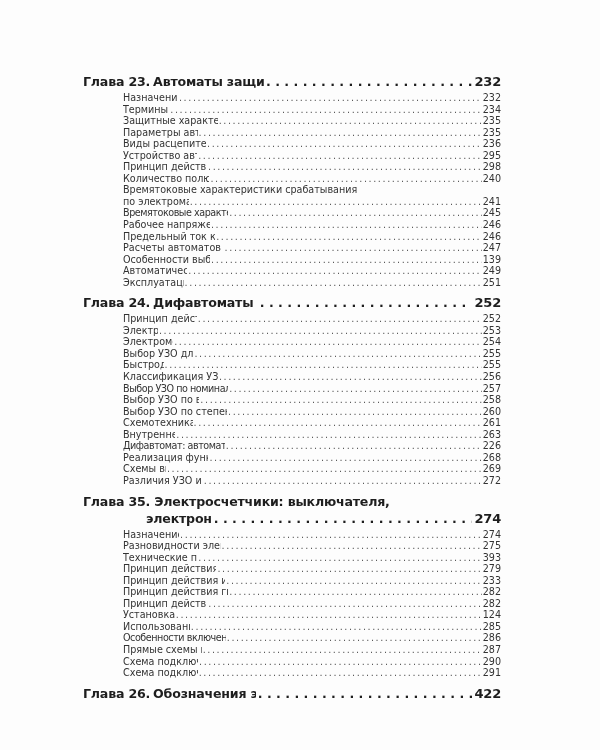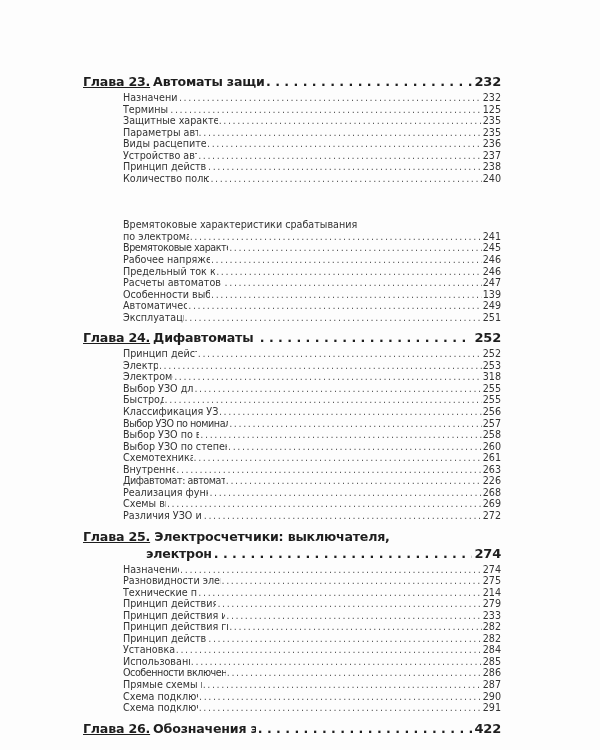--- a/index.html
+++ b/index.html
@@ -37,21 +37,20 @@
       align-items: baseline;
       font-weight: bold;
       font-size: 12.6px;
       line-height: 17px;
       color: #1e1e1e;
       letter-spacing: -0.2px;
       white-space: nowrap;
     }
     .chapter-head .num {
       flex: 0 0 auto;
-      text-decoration: underline;
     }
     .chapter-head .title {
       flex: 0 1 auto;
       overflow: hidden;
       white-space: nowrap;
     }
     .chapter-head .dots {
       flex: 1 1 auto;
       overflow: hidden;
       white-space: nowrap;
@@ -108,21 +107,20 @@
       letter-spacing: 1.6px;
     }
     .entry .page-num {
       flex: 0 0 auto;
     }
     .entry.multi {
       display: block;
     }
     .entry.multi .first {
       display: block;
-      margin-top: 35px;
     }
     .entry.multi .second {
       display: flex;
       align-items: baseline;
     }
   </style>
 </head>
 <body>
 
 <div class="page">
@@ -137,46 +135,46 @@
       </div>
       <ul class="entries">
         <li class="entry">
             <span class="text">Назначение и классификация</span>
             <span class="dots"></span>
             <span class="page-num">232</span>
           </li>
         <li class="entry">
             <span class="text">Термины и определения</span>
             <span class="dots"></span>
-            <span class="page-num">125</span>
+            <span class="page-num">234</span>
           </li>
         <li class="entry">
             <span class="text">Защитные характеристики автоматических выключателей</span>
             <span class="dots"></span>
             <span class="page-num">235</span>
           </li>
         <li class="entry">
             <span class="text">Параметры автоматических выключателей</span>
             <span class="dots"></span>
             <span class="page-num">235</span>
           </li>
         <li class="entry">
             <span class="text">Виды расцепителей и характеристики автоматов</span>
             <span class="dots"></span>
             <span class="page-num">236</span>
           </li>
         <li class="entry">
             <span class="text">Устройство автоматического выключателя</span>
             <span class="dots"></span>
-            <span class="page-num">237</span>
+            <span class="page-num">295</span>
           </li>
         <li class="entry">
             <span class="text">Принцип действия автоматического выключателя</span>
             <span class="dots"></span>
-            <span class="page-num">238</span>
+            <span class="page-num">298</span>
           </li>
         <li class="entry">
             <span class="text">Количество полюсов автоматического выключателя</span>
             <span class="dots"></span>
             <span class="page-num">240</span>
           </li>
         <li class="entry multi">
           <span class="first">Времятоковые характеристики срабатывания</span>
           <span class="second">
               <span class="text">по электромагнитному расцепителю</span>
@@ -236,21 +234,21 @@
             <span class="page-num">252</span>
           </li>
         <li class="entry">
             <span class="text">Электронные УЗО</span>
             <span class="dots"></span>
             <span class="page-num">253</span>
           </li>
         <li class="entry">
             <span class="text">Электромеханические УЗО</span>
             <span class="dots"></span>
-            <span class="page-num">318</span>
+            <span class="page-num">254</span>
           </li>
         <li class="entry">
             <span class="text">Выбор УЗО для индивидуального щитка</span>
             <span class="dots"></span>
             <span class="page-num">255</span>
           </li>
         <li class="entry">
             <span class="text">Быстродействие УЗО</span>
             <span class="dots"></span>
             <span class="page-num">255</span>
@@ -303,42 +301,42 @@
         <li class="entry">
             <span class="text">Различия УЗО и автоматического выключателя</span>
             <span class="dots"></span>
             <span class="page-num">272</span>
           </li>
       </ul>
     </section>
 
     <section class="chapter">
       <div class="chapter-head two-line">
-        <span class="line1"><span class="num">Глава 25.</span> <span>Электросчетчики: выключателя,</span></span>
+        <span class="line1"><span class="num">Глава 35.</span> <span>Электросчетчики: выключателя,</span></span>
         <span class="line2">
           <span class="title">электронные и гибридные</span>
           <span class="dots"></span>
           <span class="page-num">274</span>
         </span>
       </div>
       <ul class="entries">
         <li class="entry">
             <span class="text">Назначение электросчетчиков</span>
             <span class="dots"></span>
             <span class="page-num">274</span>
           </li>
         <li class="entry">
             <span class="text">Разновидности электросчетчиков: достоинство и недостатки</span>
             <span class="dots"></span>
             <span class="page-num">275</span>
           </li>
         <li class="entry">
             <span class="text">Технические параметры электросчетчиков</span>
             <span class="dots"></span>
-            <span class="page-num">214</span>
+            <span class="page-num">393</span>
           </li>
         <li class="entry">
             <span class="text">Принцип действия однофазного индукционного счетчика</span>
             <span class="dots"></span>
             <span class="page-num">279</span>
           </li>
         <li class="entry">
             <span class="text">Принцип действия индукционного трехфазного электросчетчика</span>
             <span class="dots"></span>
             <span class="page-num">233</span>
@@ -349,21 +347,21 @@
             <span class="page-num">282</span>
           </li>
         <li class="entry">
             <span class="text">Принцип действия электронного электросчетчика</span>
             <span class="dots"></span>
             <span class="page-num">282</span>
           </li>
         <li class="entry">
             <span class="text">Установка электросчетчика</span>
             <span class="dots"></span>
-            <span class="page-num">284</span>
+            <span class="page-num">124</span>
           </li>
         <li class="entry">
             <span class="text">Использование трансформатора тока</span>
             <span class="dots"></span>
             <span class="page-num">285</span>
           </li>
         <li class="entry condensed">
             <span class="text">Особенности включения счетчиков и измерительных трансформаторов</span>
             <span class="dots"></span>
             <span class="page-num">286</span>

